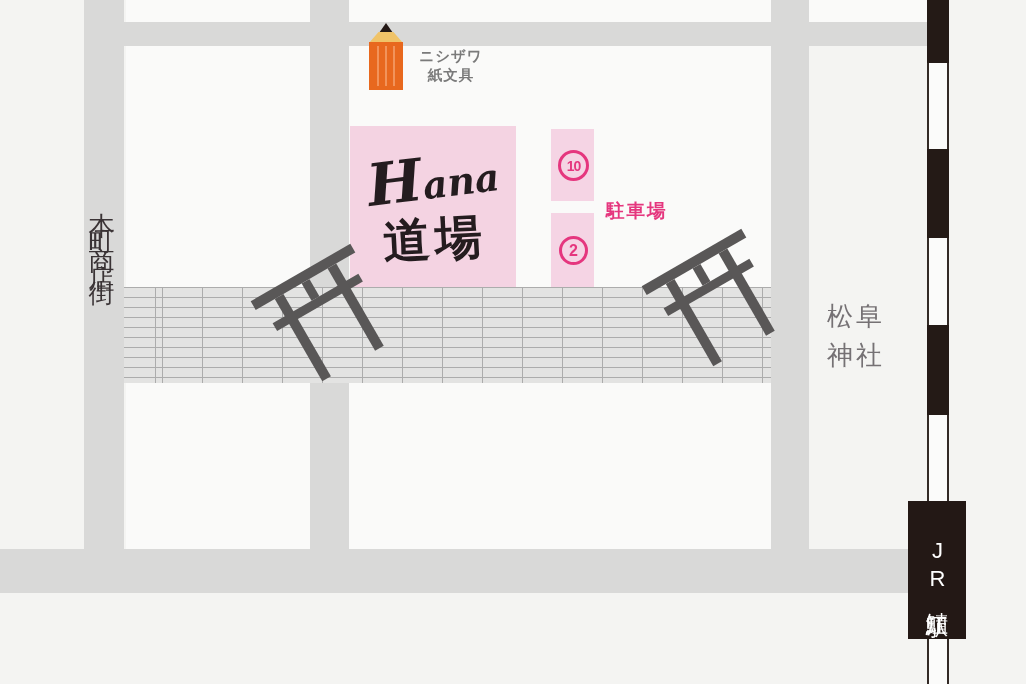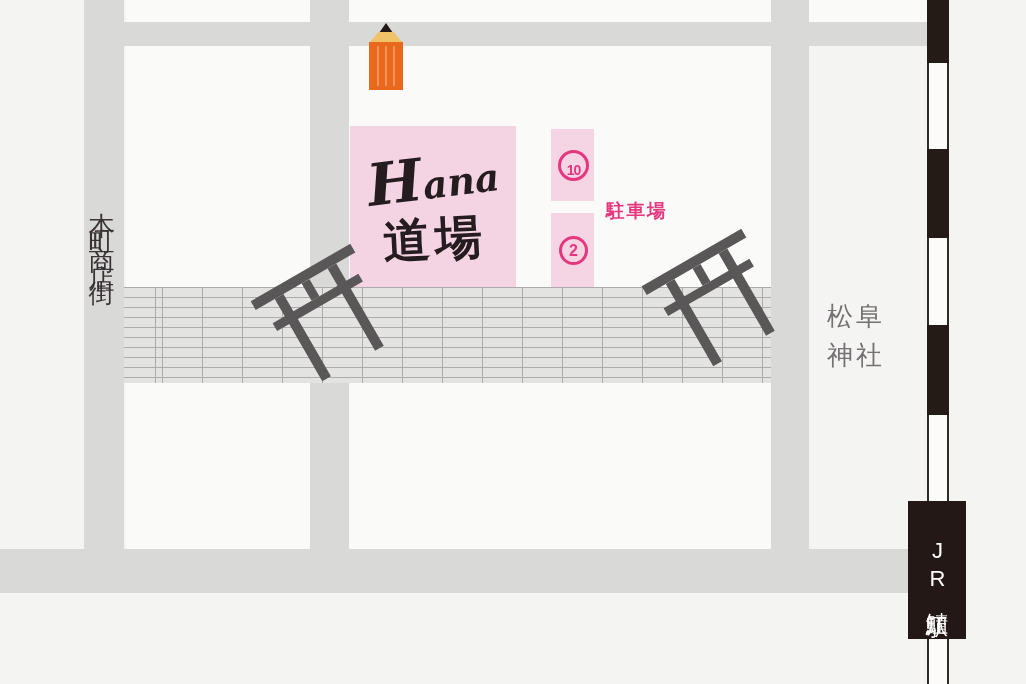--- a/index.html
+++ b/index.html
@@ -58,21 +58,21 @@
   .logo-latin{position:absolute;left:8px;top:18px;width:150px;text-align:center;
     font-family:"DejaVu Serif",serif;font-style:italic;font-weight:bold;
     font-size:38px;transform:rotate(-7deg);}
   .logo-latin::first-letter{font-size:58px;}
   .logo-kanji{position:absolute;left:10px;top:82px;width:150px;text-align:center;
     font-family:"DejaVu Serif",serif;font-weight:900;font-size:47px;
     letter-spacing:5px;transform:rotate(-3deg);}
 
   .num-circle{position:absolute;border:3px solid #e5367e;border-radius:50%;
     color:#e5367e;font-weight:bold;display:flex;align-items:center;justify-content:center;}
-  .nc10{left:558px;top:150px;width:31px;height:31px;font-size:14px;letter-spacing:-1px;align-items:flex-end;}
+  .nc10{left:558px;top:150px;width:31px;height:31px;font-size:14px;letter-spacing:-1px;}
   .nc2{left:559px;top:236px;width:29px;height:29px;font-size:16px;}
 
   .parking-label{position:absolute;left:606px;top:198px;font-size:18.5px;font-weight:bold;
     color:#e5367e;letter-spacing:2px;}
 
   
   .torii{position:absolute;width:115px;height:112px;transform:rotate(-30deg);}
   .torii div{position:absolute;background:#595757;}
   .torii .kasagi{left:0;top:0;width:115px;height:10px;}
   .torii .strut{left:53px;top:10px;width:9px;height:20px;}
@@ -121,20 +121,24 @@
   <div class="street-label">本町商店街</div>
 
   <div class="pencil">
     <div class="tip"></div>
     <div class="wood"></div>
     <div class="bodyp"></div>
     <div class="stripe" style="left:8px;"></div>
     <div class="stripe" style="left:16px;"></div>
     <div class="stripe" style="left:24px;"></div>
   </div>
+  <div class="stationery-label">
+    <div>ニシザワ</div>
+    <div>紙文具</div>
+  </div>
 
   <div class="pinkblk dojo-block"></div>
   <div class="dojo-logo">
     <div class="logo-latin">Hana</div>
     <div class="logo-kanji">道場</div>
   </div>
 
   <div class="pinkblk p1"></div>
   <div class="pinkblk p2"></div>
   <div class="num-circle nc10">

